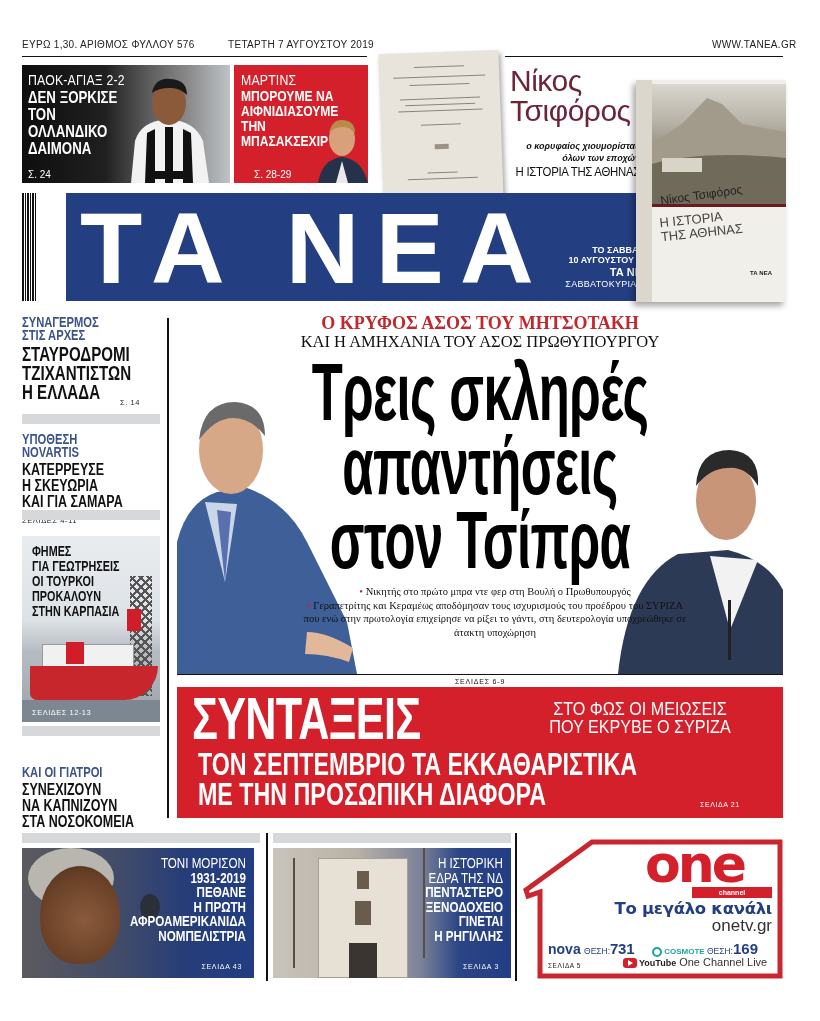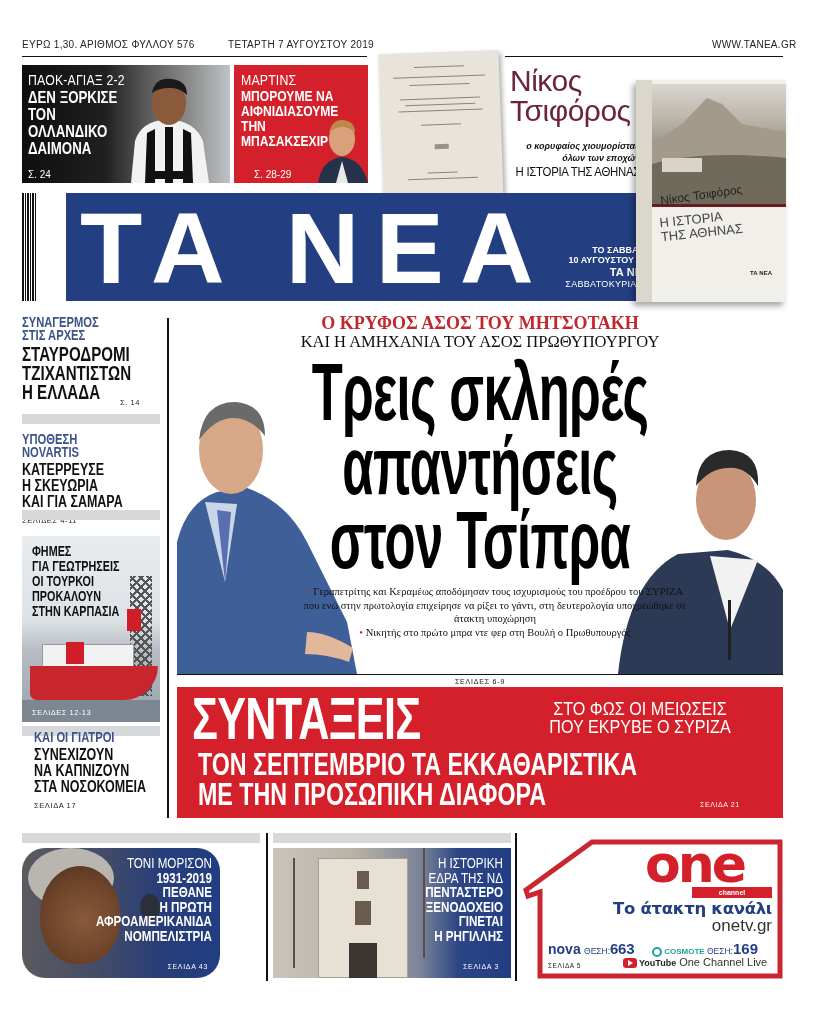--- a/index.html
+++ b/index.html
@@ -85,22 +85,22 @@
   .redbox { left: 177px; top: 687px; width: 606px; height: 131px; background: #d3202a; }
   .red-big { left: 192px; top: 688px; color: #fff; font-weight: bold; font-size: 60px; line-height: 62px; transform: scaleX(0.72); transform-origin: left; letter-spacing: -1px; }
   .red-side { left: 520px; top: 700px; width: 240px; text-align: center; color: #fff; font-size: 19px; line-height: 18px; white-space: pre-line; transform: scaleX(0.85); transform-origin: center; }
   .red-lines { left: 198px; top: 750px; color: #fff; font-weight: bold; font-size: 31px; line-height: 30px; white-space: pre-line; transform: scaleX(0.75); transform-origin: left; width: 720px; }
   .red-page { left: 700px; top: 801px; color: #fff; font-size: 7px; letter-spacing: 0.6px; }
 
   
   .bottom-grey { top: 833px; height: 10px; background: #d7d8da; }
   .bot-rule { left: 266px; top: 833px; width: 2px; height: 148px; background: #111; }
   .bot-rule2 { left: 515px; top: 833px; width: 2px; height: 148px; background: #111; }
-  .morrison { left: 22px; top: 848px; width: 198px; height: 130px; overflow:hidden;
-    background: linear-gradient(90deg, #5b5a5e 0%, #3f4a6a 45%, #263d78 70%, #223d82 100%); border-radius: 23px; }
+  .morrison { left: 22px; top: 848px; width: 232px; height: 130px; overflow:hidden;
+    background: linear-gradient(90deg, #5b5a5e 0%, #3f4a6a 45%, #263d78 70%, #223d82 100%); }
   .morrison .face { position:absolute; left: 18px; top: 18px; width: 80px; height: 98px; border-radius: 50% 50% 45% 45%; background: radial-gradient(circle at 55% 55%, #8a5a3c 0%, #6b4228 60%, #4a2e1c 100%); }
   .morrison .hair { position:absolute; left: 6px; top: 0; width: 86px; height: 60px; border-radius: 50%; background: #b9b6b0; }
   .morrison .mic { position:absolute; left: 118px; top: 46px; width: 20px; height: 26px; border-radius: 50%; background:#2a2f3a; }
   .rhigillis { left: 273px; top: 848px; width: 238px; height: 130px; overflow:hidden;
     background: linear-gradient(90deg, #c9c4bb 0%, #b8b1a6 35%, #7b8399 62%, #2b4585 78%, #223d82 100%); }
   .rhigillis .bldg { position:absolute; left: 45px; top: 10px; width: 90px; height: 120px; background:#e6e0d5; border:1px solid #a69f92; }
   .rhigillis .win { position:absolute; background:#6a5c4d; }
   .rhigillis .tree { position:absolute; border-left: 2px solid #5a4e44; height: 110px; }
   .bot-head { position:absolute; right: 8px; top: 8px; text-align: right; color: #fff; font-weight: bold; font-size: 15.5px; line-height: 14.5px; white-space: pre-line; transform: scaleX(0.75); transform-origin: right; width: 200px; }
   .bot-head .thin { font-weight: normal; }
@@ -245,21 +245,21 @@
   <div class="water"></div>
   <div class="t-head2">ΦΗΜΕΣ
 ΓΙΑ ΓΕΩΤΡΗΣΕΙΣ
 ΟΙ ΤΟΥΡΚΟΙ
 ΠΡΟΚΑΛΟΥΝ
 ΣΤΗΝ ΚΑΡΠΑΣΙΑ</div>
   <div class="t-pg">ΣΕΛΙΔΕΣ 12-13</div>
 </div>
 <div class="abs greybar" style="top:726px;"></div>
 
-<div class="abs side" style="top:731px;margin-left:12px;">
+<div class="abs side" style="top:766px;">
   <div class="side-kicker">ΚΑΙ ΟΙ ΓΙΑΤΡΟΙ</div>
   <div class="side-head-sm" style="margin-top:3px;">ΣΥΝΕΧΙΖΟΥΝ
 ΝΑ ΚΑΠΝΙΖΟΥΝ
 ΣΤΑ ΝΟΣΟΚΟΜΕΙΑ</div>
   <div class="side-page" style="margin-top:6px;">ΣΕΛΙΔΑ 17</div>
 </div>
 <div class="abs vrule"></div>
 
 <div class="abs lead-kicker">Ο ΚΡΥΦΟΣ ΑΣΟΣ ΤΟΥ ΜΗΤΣΟΤΑΚΗ</div>
 <div class="abs lead-deck">ΚΑΙ Η ΑΜΗΧΑΝΙΑ ΤΟΥ ΑΣΟΣ ΠΡΩΘΥΠΟΥΡΓΟΥ</div>
@@ -278,22 +278,22 @@
   <ellipse cx="108" cy="70" rx="30" ry="40" fill="#c99578"></ellipse>
   <path d="M78 56 Q80 20 112 20 Q142 22 140 56 Q128 36 110 38 Q92 38 78 56 Z" fill="#2a2a2a"></path>
   <rect x="110" y="170" width="3" height="60" fill="#222"></rect>
 </svg>
 
 <div class="abs lead-head">Τρεις σκληρές
 απαντήσεις
 στον Τσίπρα</div>
 
 <div class="abs lead-bullets">
+  <div><span class="b">• </span><span>Νικητής στο πρώτο μπρα ντε φερ στη Βουλή ο Πρωθυπουργός</span></div>
   <div><span class="b">• </span><span>Γεραπετρίτης και Κεραμέως αποδόμησαν τους ισχυρισμούς του προέδρου του ΣΥΡΙΖΑ που ενώ στην πρωτολογία επιχείρησε να ρίξει το γάντι, στη δευτερολογία υποχρεώθηκε σε άτακτη υποχώρηση</span></div>
-  <div><span class="b">• </span><span>Νικητής στο πρώτο μπρα ντε φερ στη Βουλή ο Πρωθυπουργός</span></div>
 </div>
 <div class="abs lead-rule"></div>
 <div class="abs lead-pages">ΣΕΛΙΔΕΣ 6-9</div>
 
 <div class="abs redbox"></div>
 <div class="abs red-big">ΣΥΝΤΑΞΕΙΣ</div>
 <div class="abs red-side">ΣΤΟ ΦΩΣ ΟΙ ΜΕΙΩΣΕΙΣ
 ΠΟΥ ΕΚΡΥΒΕ Ο ΣΥΡΙΖΑ</div>
 <div class="abs red-lines">ΤΟΝ ΣΕΠΤΕΜΒΡΙΟ ΤΑ ΕΚΚΑΘΑΡΙΣΤΙΚΑ
 ΜΕ ΤΗΝ ΠΡΟΣΩΠΙΚΗ ΔΙΑΦΟΡΑ</div>
@@ -332,25 +332,25 @@
 ΓΙΝΕΤΑΙ
 Η ΡΗΓΙΛΛΗΣ</span></div>
   <div class="bot-page">ΣΕΛΙΔΑ 3</div>
 </div>
 
 <svg class="abs one-ad" viewBox="0 0 262 142">
   <path d="M4 52 L70 4 L258 4 L258 138 L18 138 L18 54 L6 58 Z" fill="#fff" stroke="#c9262f" stroke-width="5" stroke-linejoin="miter"></path>
 </svg>
 <div class="abs one-logo">one</div>
 <div class="abs one-bar">channel</div>
-<div class="abs one-slogan">Το άτακτη κανάλι</div>
+<div class="abs one-slogan">Το μεγάλο κανάλι</div>
 <div class="abs one-url">onetv.gr</div>
 <div class="abs one-nova">
   <span class="novalogo">nova</span>
-  <span class="thin">ΘΕΣΗ:</span><b>663</b>
+  <span class="thin">ΘΕΣΗ:</span><b>731</b>
 </div>
 <div class="abs one-cos">
   <span style="display:inline-block;width:10px;height:10px;border-radius:50%;border:2px solid #20a39a;vertical-align:middle;"></span>
   <span class="cos">COSMOTE</span>
   <span class="slot-label">ΘΕΣΗ:</span><b>169</b>
 </div>
 <div class="abs one-page">ΣΕΛΙΔΑ 5</div>
 <div class="abs one-yt">
   <span class="yt-badge"></span><span class="yt-word">YouTube</span><span>One Channel Live</span>
 </div>

